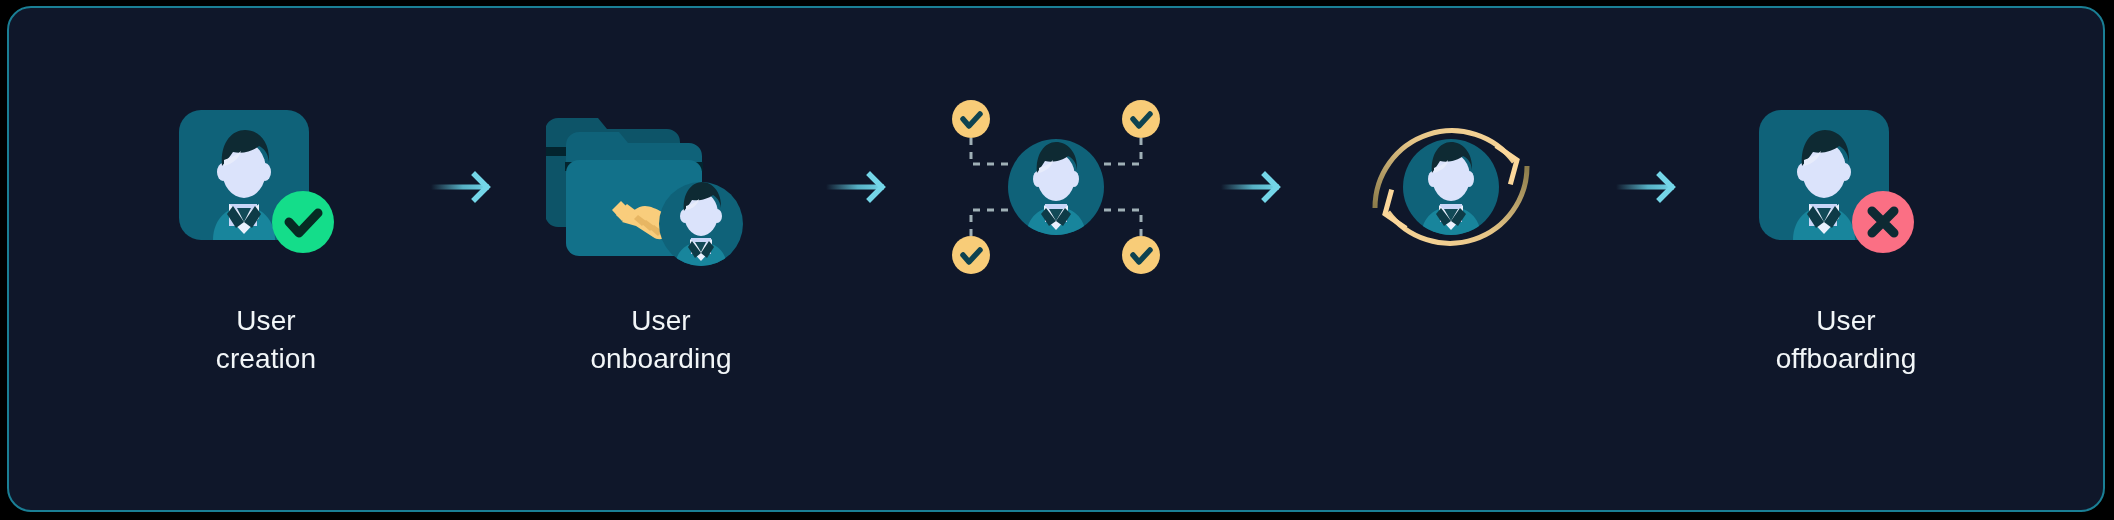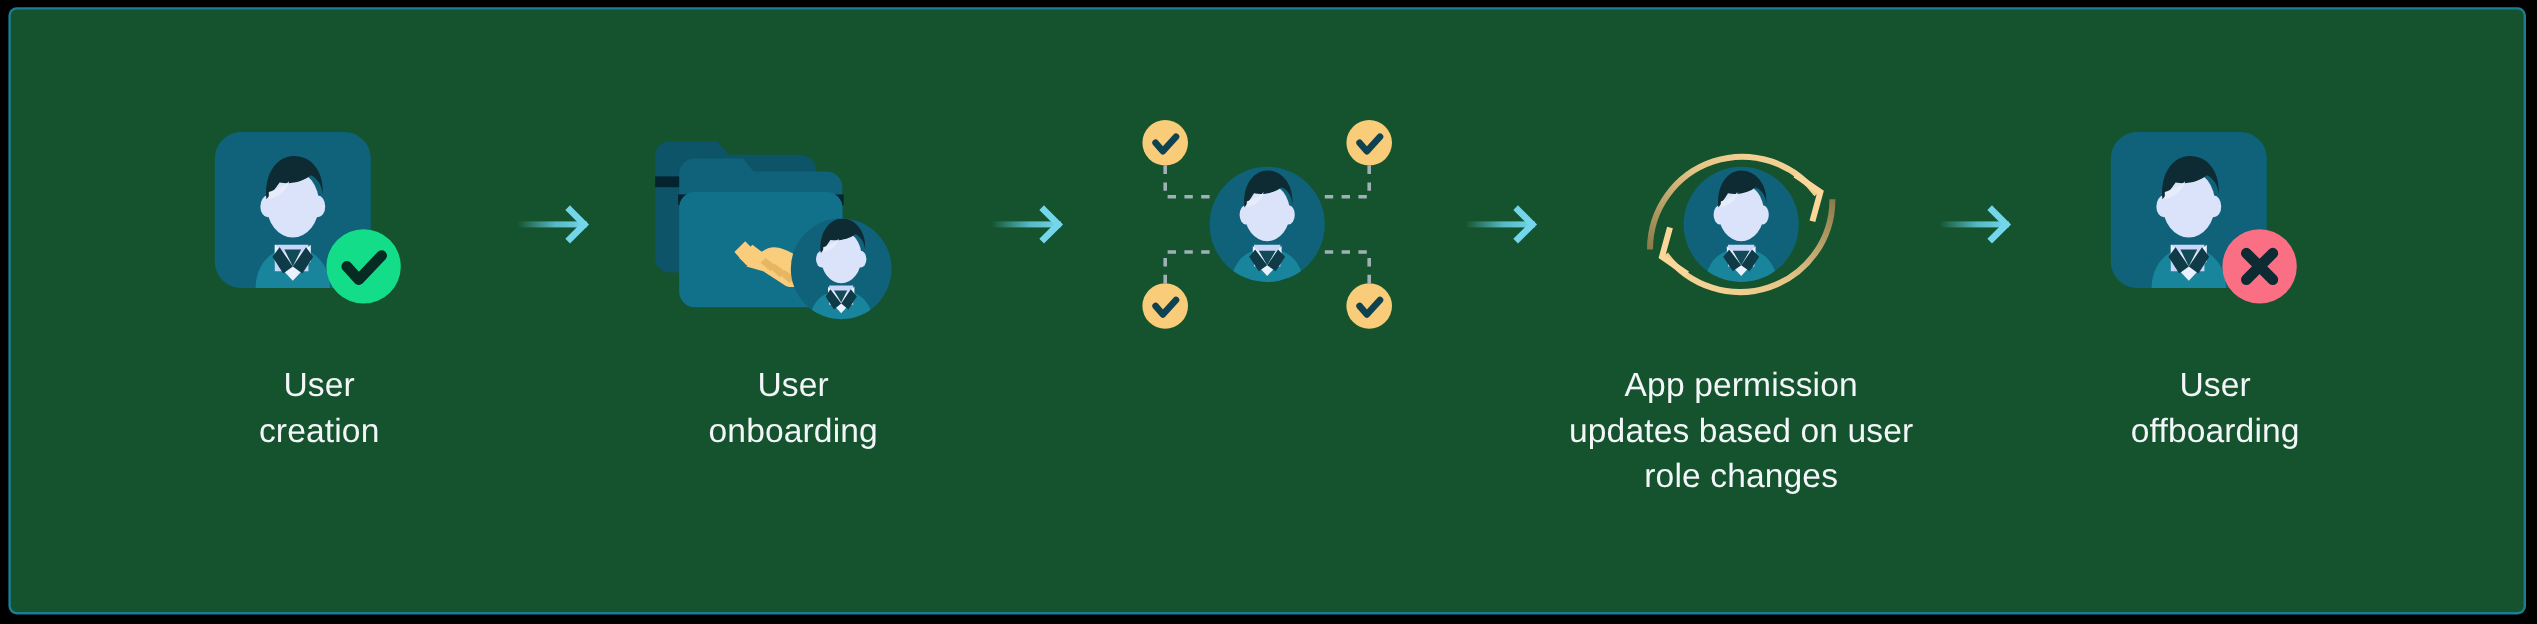--- a/index.html
+++ b/index.html
@@ -13,23 +13,23 @@
     font-family: "Liberation Sans", sans-serif;
     overflow: hidden;
   }
   #flow-card {
     position: absolute;
     left: 7px;
     top: 6px;
     width: 2098px;
     height: 506px;
     box-sizing: border-box;
-    background: #14532d;
+    background: #0f172a;
     border: 2px solid #1a7f95;
-    border-radius: 7px;
+    border-radius: 24px;
   }
   #steps-row {
     position: absolute;
     left: 0;
     top: 0;
     width: 100%;
     height: 100%;
     display: flex;
     flex-direction: row;
     align-items: flex-start;
@@ -274,23 +274,20 @@
             <path d="M105 116l10 13-7 5-8-12z" fill="#0e3b47"></path>
             <path d="M124 116l-9 13 7 5 8-12z" fill="#0e3b47"></path>
             <ellipse cx="115" cy="85" rx="19" ry="24" fill="#dbe3fb"></ellipse>
             <ellipse cx="97" cy="87" rx="5" ry="8" fill="#dbe3fb"></ellipse>
             <ellipse cx="133" cy="87" rx="5" ry="8" fill="#dbe3fb"></ellipse>
             <path d="M96 81c-2-19 8-31 19-31s22 10 21 28c-1-9-5-12-9-14-5 4-14 7-23 5-3 5-6 9-8 12z" fill="#0e2a33"></path>
             <path d="M98 76c4-2 10-3 14-8-1 7-7 11-14 13z" fill="#e7ecfb"></path>
           </g>
         </svg>
       </div>
-      <div class="step-label">App permission
-updates  based on user
-role  changes</div>
     </div>
 
     <div class="arrow">
       <svg viewBox="0 0 70 40" width="70" height="40">
         <defs>
           <linearGradient id="ag4" x1="0" y1="0" x2="1" y2="0">
             <stop offset="0%" stop-color="#62cbe0" stop-opacity="0"></stop>
             <stop offset="55%" stop-color="#62cbe0" stop-opacity="0.85"></stop>
             <stop offset="100%" stop-color="#74d6e8" stop-opacity="1"></stop>
           </linearGradient>

